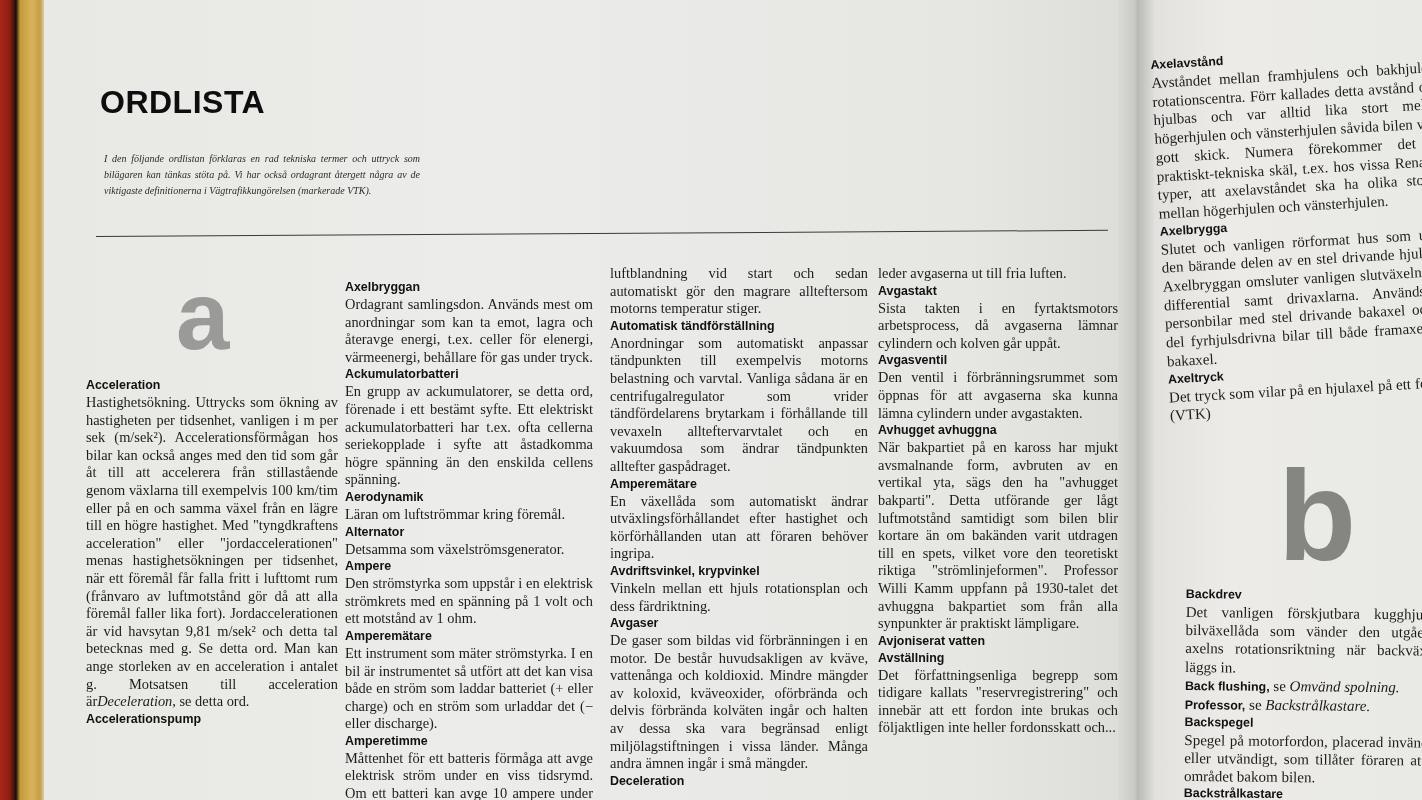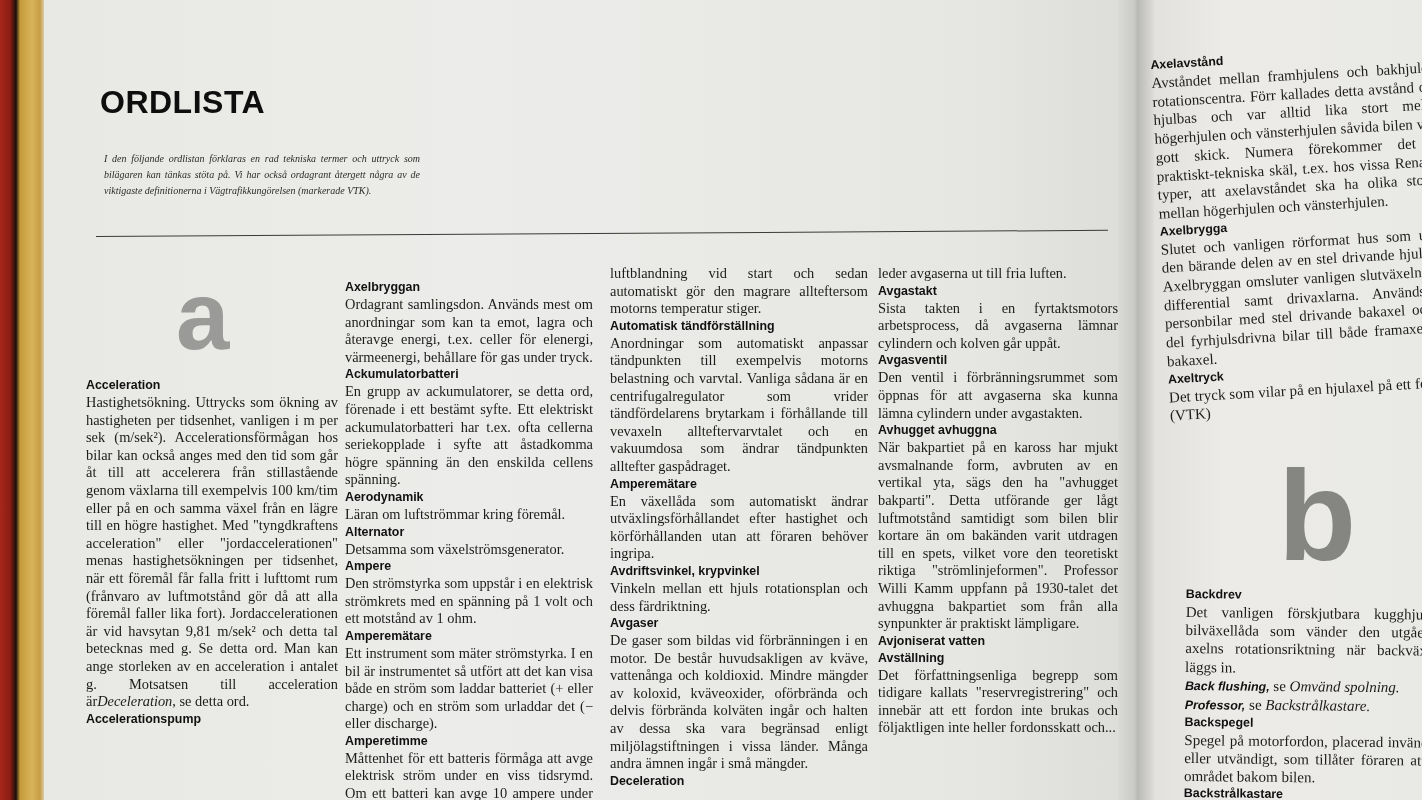--- a/index.html
+++ b/index.html
@@ -53,21 +53,21 @@
   .col3 { left:610px; top:265px; width:258px; }
   .col4 { left:878px; top:265px; width:240px; }
   .col5 { left:1150px; top:57px; width:290px; transform:rotate(-3.2deg); transform-origin:left top; font-size:15px; line-height:18.7px;}
   .col5b { left:1186px; top:586px; width:260px; transform:rotate(0.6deg); transform-origin:left top; font-size:15px; line-height:18.2px;}
   .term {
     font-family:"Liberation Sans","DejaVu Sans",sans-serif; font-weight:700;
     font-size:12.4px; line-height:17px; color:#111; display:block;
   }
   .def { display:block; }
   .inline-entry { display:block; }
-  .inline-entry .term { display:inline;font-style:italic; }
+  .inline-entry .term { display:inline; }
   .ref { font-style:italic; }
   .top-cont { display:block; }
 </style>
 </head>
 <body>
 
 <div class="binding"></div>
 <div class="page-left"></div>
 <div class="page-right"></div>
 <div class="gutter"></div>

